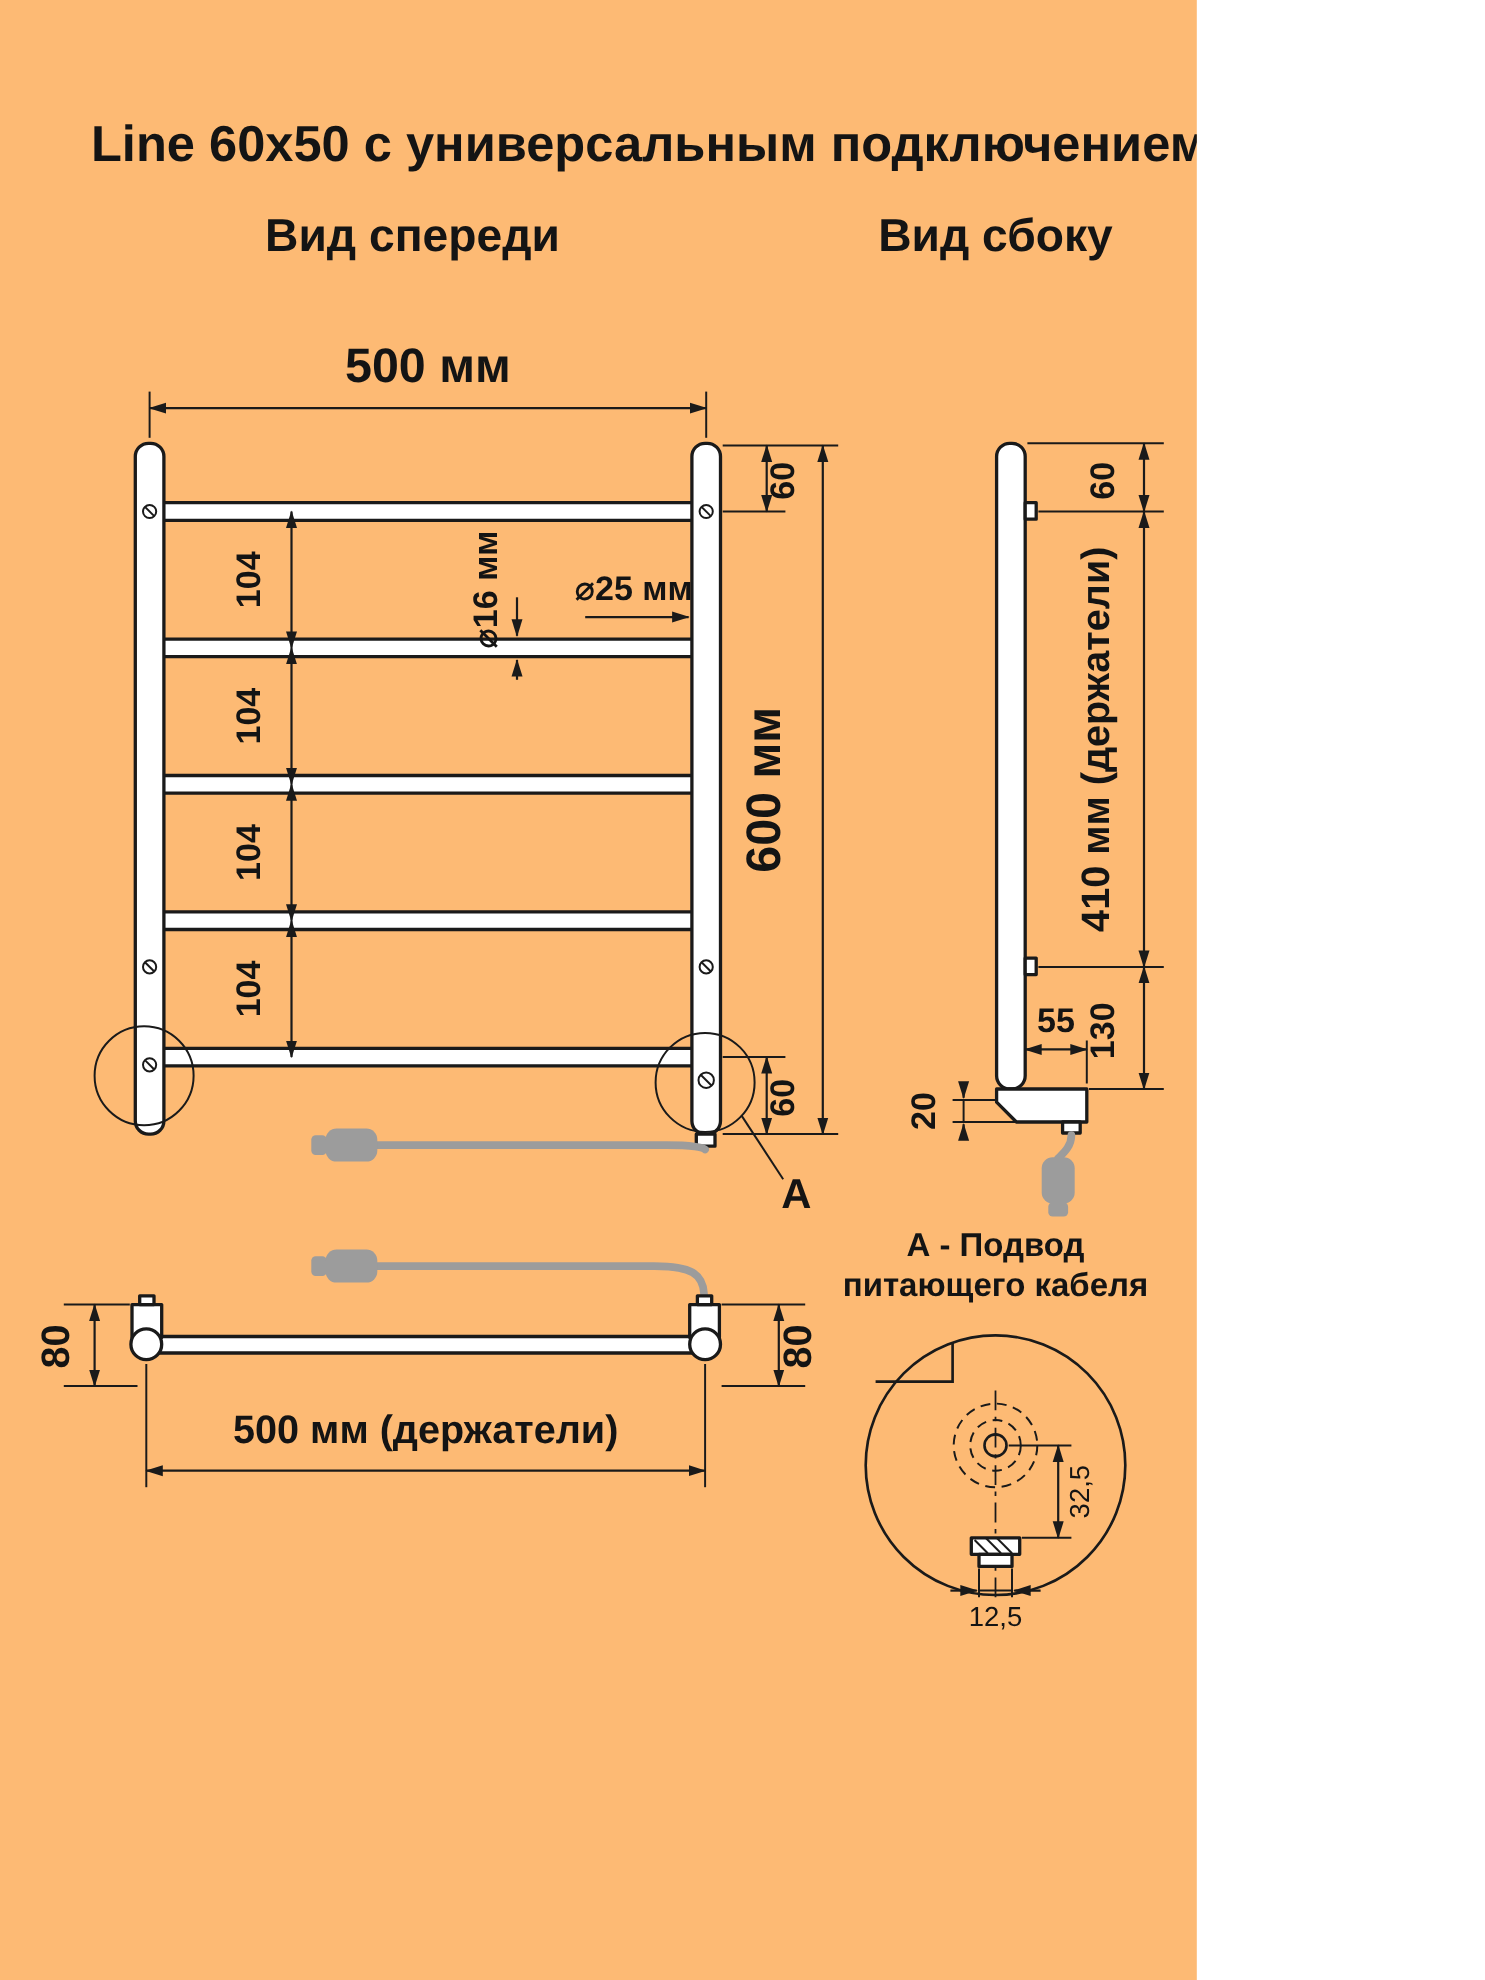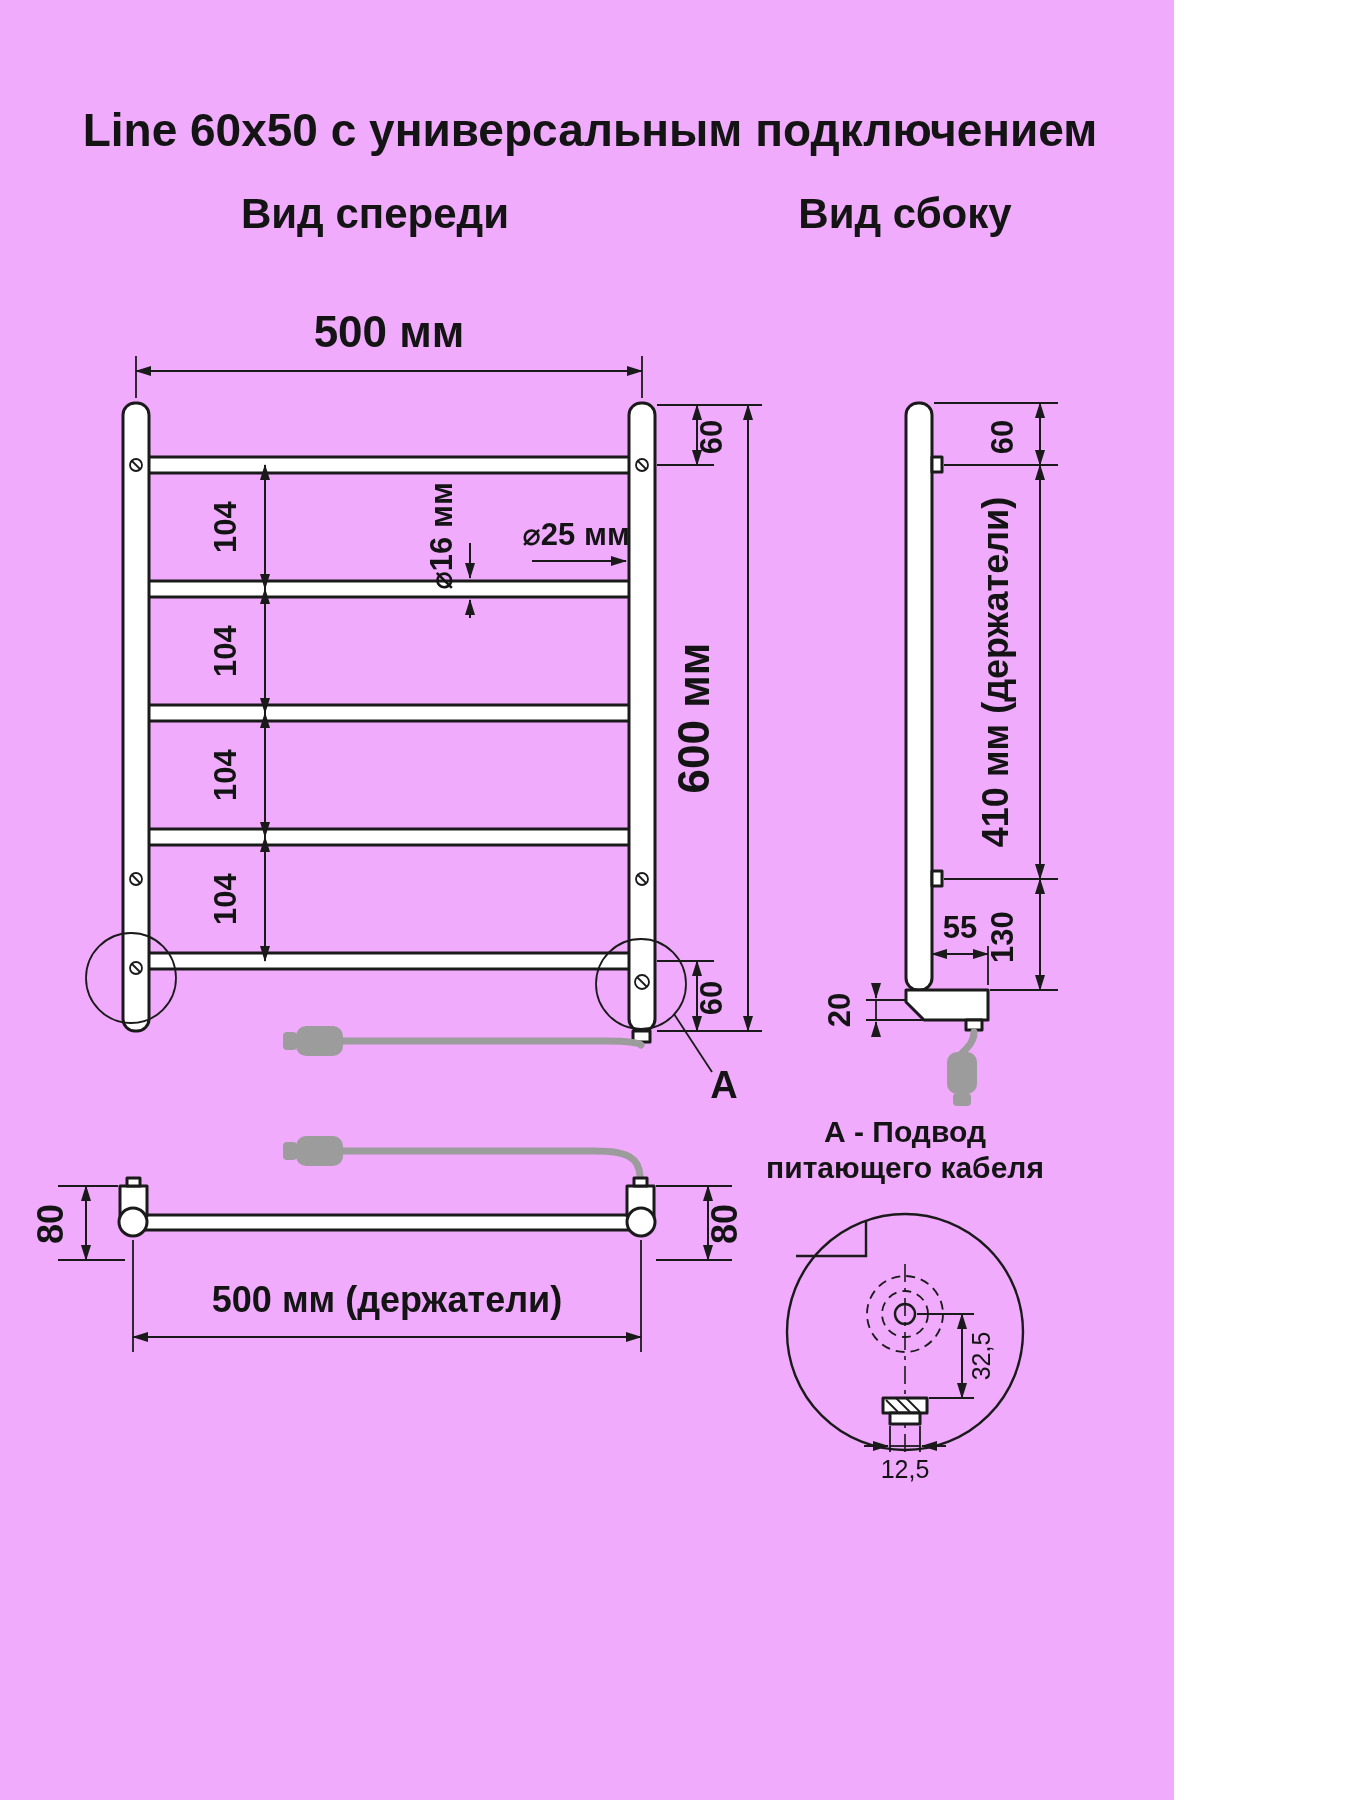--- a/index.html
+++ b/index.html
@@ -1,16 +1,16 @@
 <!DOCTYPE html>
 <html><head>
 <meta charset="utf-8">
 <style>
   html,body{margin:0;padding:0;background:#ffffff;}
-  .page{position:relative;width:1174px;height:1800px;background:#f0abfc;overflow:hidden;}
+  .page{position:relative;width:1088px;height:1800px;background:#fdba74;overflow:hidden;}
   svg{display:block;}
   .part{fill:#ffffff;stroke:#1a1a1a;stroke-width:3;stroke-linejoin:round;}
   .ln{stroke:#1a1a1a;stroke-width:2.4;fill:none;}
   .thin{stroke:#1a1a1a;stroke-width:1.8;fill:none;}
   .dim{stroke:#1a1a1a;stroke-width:2;fill:none;marker-start:url(#arrS);marker-end:url(#arrE);}
   .dimE{stroke:#1a1a1a;stroke-width:2;fill:none;marker-end:url(#arrE);}
   .dash{stroke:#1a1a1a;stroke-width:1.8;fill:none;stroke-dasharray:9 6;}
   .cl{stroke:#1a1a1a;stroke-width:1.6;fill:none;stroke-dasharray:18 6 4 6;}
   .cable{stroke:#9c9c9c;stroke-width:7;fill:none;stroke-linecap:round;}
   .plug{fill:#9c9c9c;}

